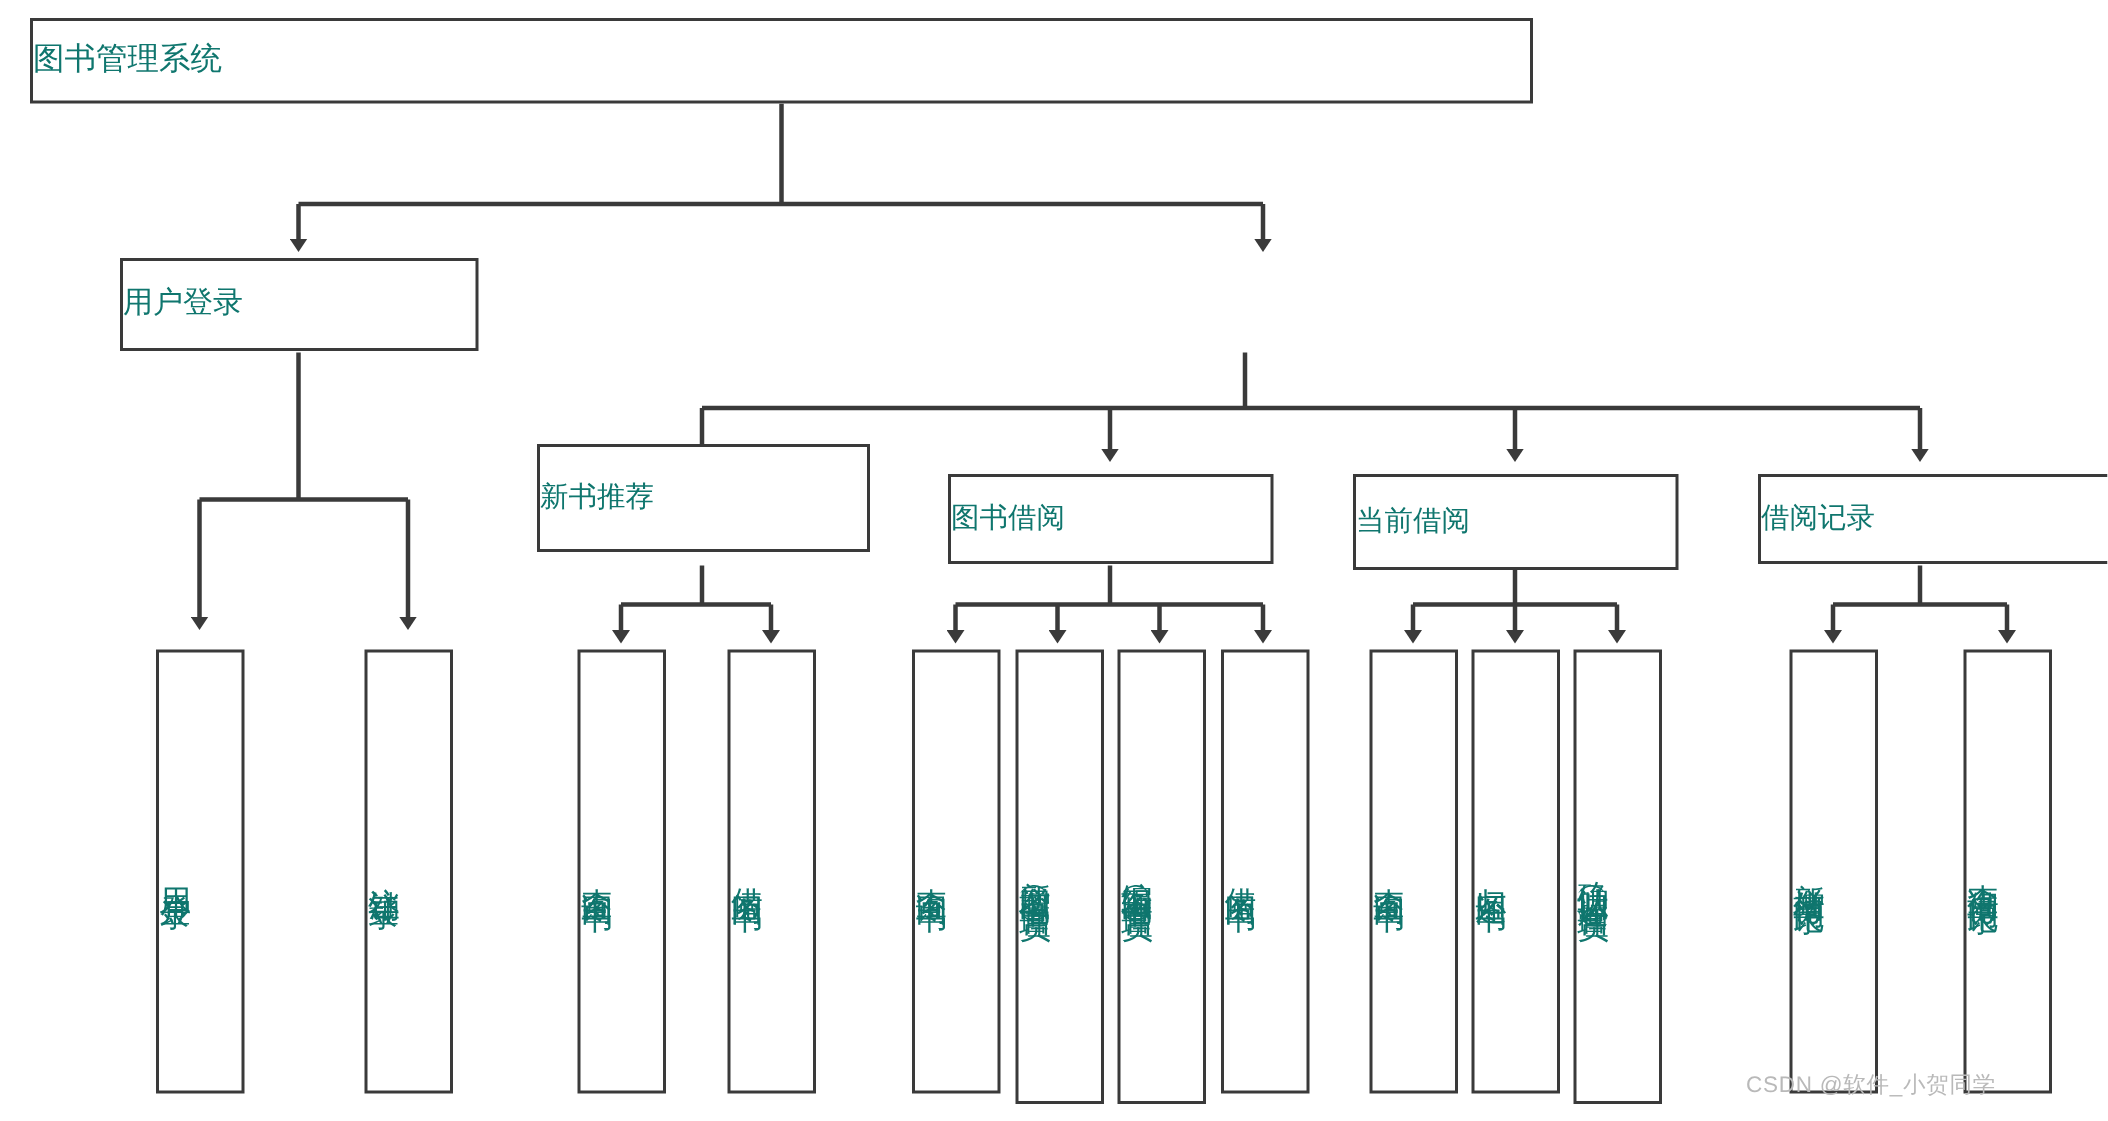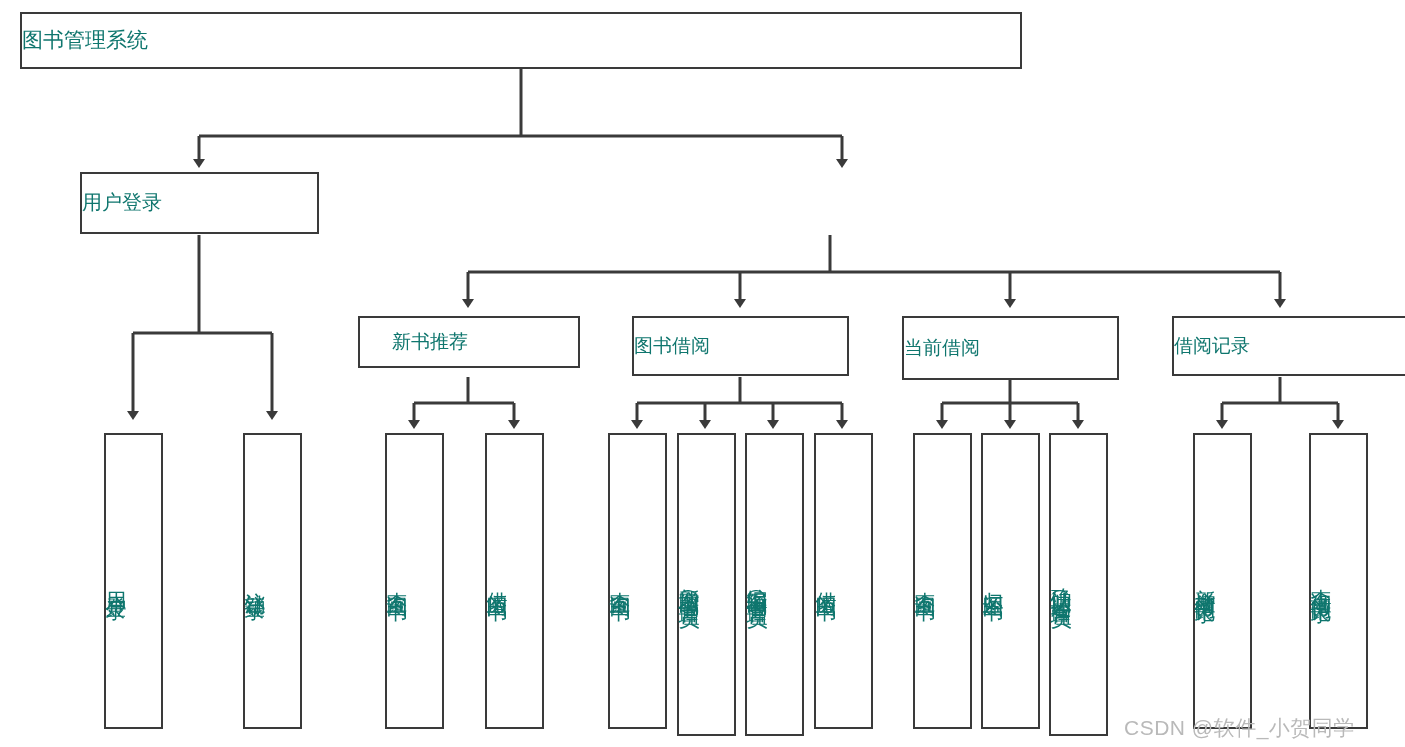--- a/index.html
+++ b/index.html
@@ -50,23 +50,23 @@
   }
   .node-leaf .lbl {
     writing-mode: vertical-rl;
     text-orientation: upright;
     font-size: 21px;
     letter-spacing: 3px;
     line-height: 1;
   }
   .watermark {
     position: absolute;
-    left: 1124px;
+    left: 1164px;
     top: 714px;
-    font-size: 21px;
+    font-size: 15px;
     color: #b9b9b9;
     letter-spacing: 0.5px;
     white-space: nowrap;
     z-index: 3;
     font-family: "Liberation Sans", "DejaVu Sans", sans-serif;
   }
 </style>
 </head>
 <body>
 
@@ -124,21 +124,21 @@
 
   <div class="node node-root" style="left:20px; top:12px; width:1002px; height:57px;">
     <span class="lbl">图书管理系统</span>
   </div>
 
   <div class="node node-l1" style="left:80px; top:172px; width:239px; height:62px;">
     <span class="lbl">用户登录</span>
   </div>
 
 
-  <div class="node node-l2" style="left:358px; top:316px; width:222px; height:52px;padding-left:32px;">
+  <div class="node node-l2" style="left:358px; top:296px; width:222px; height:72px;">
     <span class="lbl">新书推荐</span>
   </div>
 
   <div class="node node-l2" style="left:632px; top:316px; width:217px; height:60px;font-family:Liberation Serif, serif;">
     <span class="lbl">图书借阅</span>
   </div>
 
   <div class="node node-l2" style="left:902px; top:316px; width:217px; height:64px;">
     <span class="lbl">当前借阅</span>
   </div>

